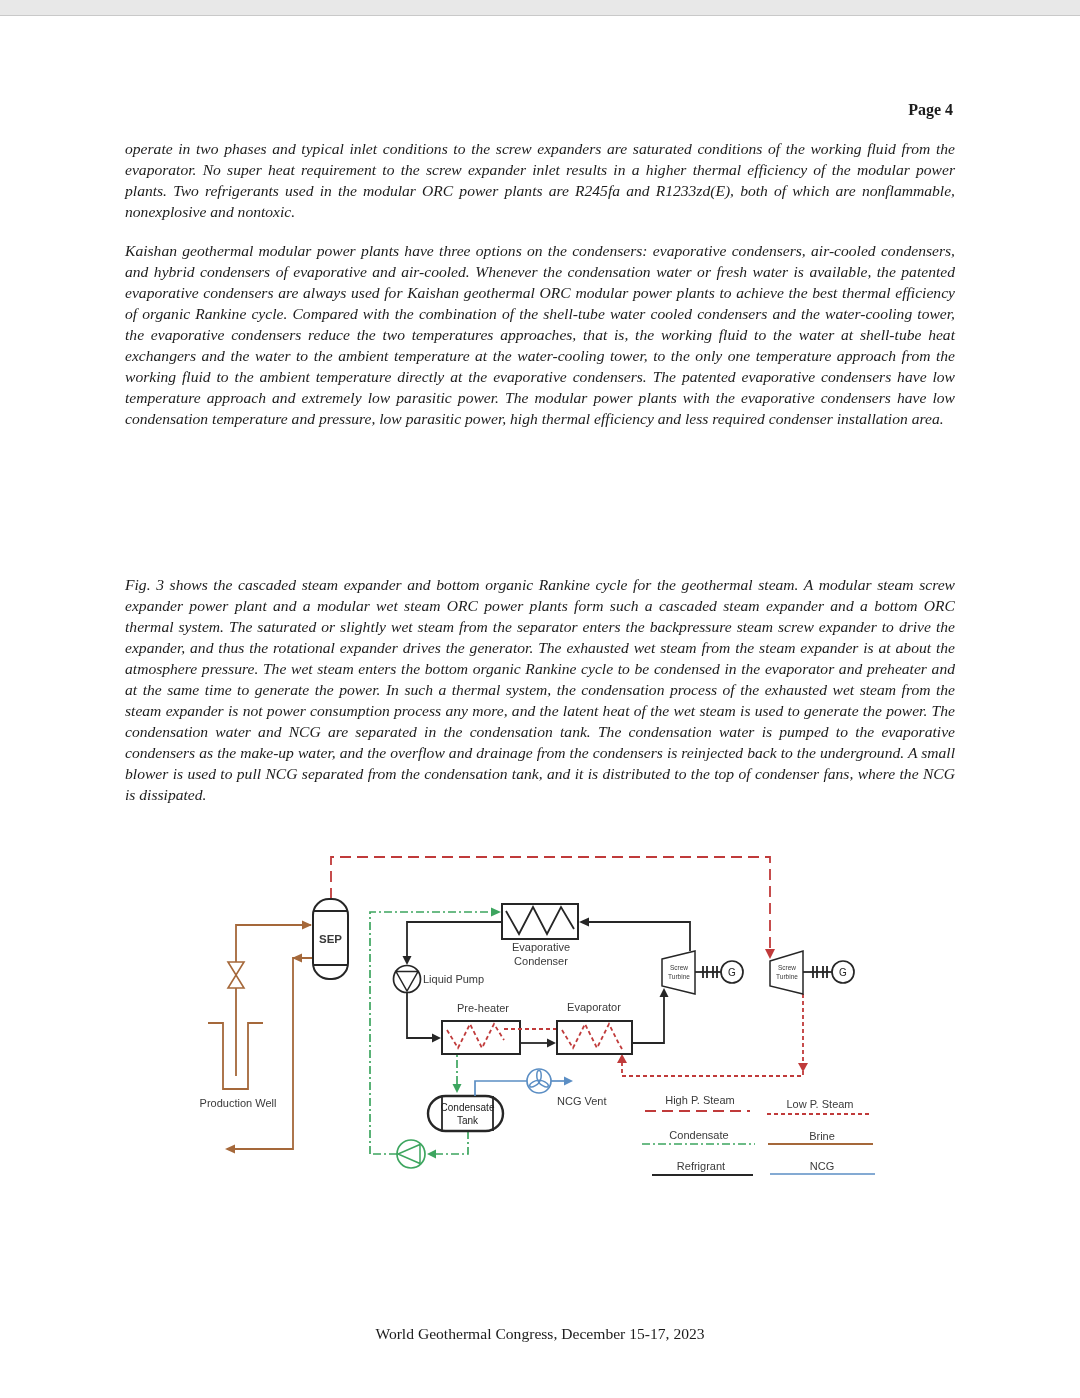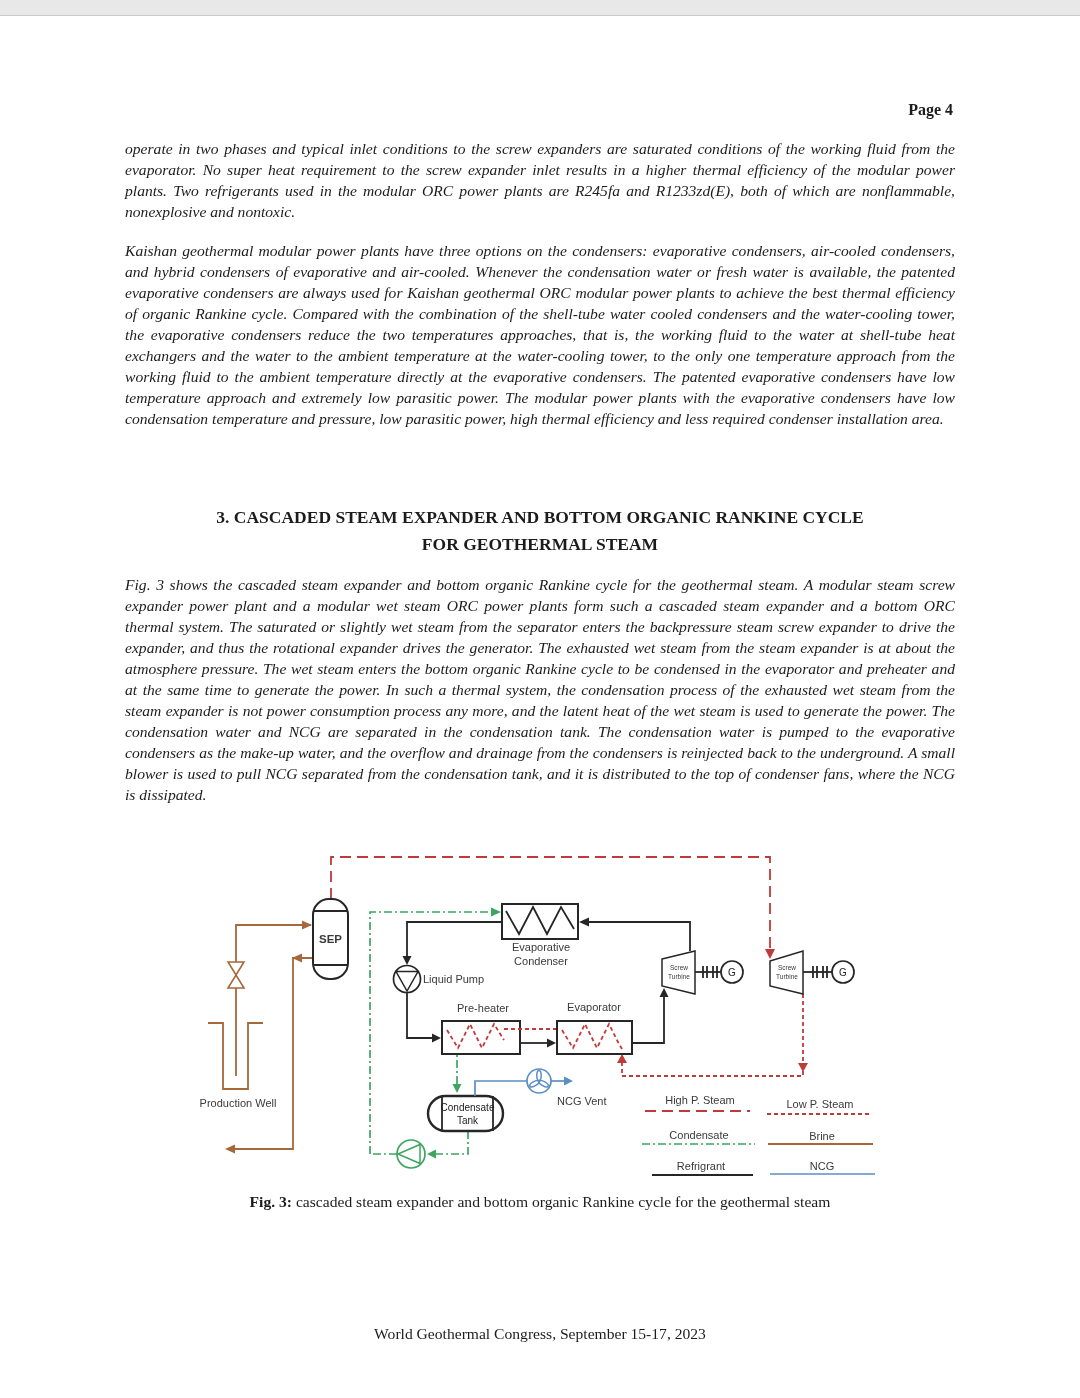--- a/index.html
+++ b/index.html
@@ -38,24 +38,20 @@
 </head>
 <body>
 
 <div class="page">
 
   <div class="pagenum">Page 4</div>
 
   <p class="body-par" style="top:122px;">operate in two phases and typical inlet conditions to the screw expanders are saturated conditions of the working fluid from the evaporator. No super heat requirement to the screw expander inlet results in a higher thermal efficiency of the modular power plants. Two refrigerants used in the modular ORC power plants are R245fa and R1233zd(E), both of which are nonflammable, nonexplosive and nontoxic.</p>
   <p class="body-par" style="top:224px;">Kaishan geothermal modular power plants have three options on the condensers: evaporative condensers, air-cooled condensers, and hybrid condensers of evaporative and air-cooled. Whenever the condensation water or fresh water is available, the patented evaporative condensers are always used for Kaishan geothermal ORC modular power plants to achieve the best thermal efficiency of organic Rankine cycle. Compared with the combination of the shell-tube water cooled condensers and the water-cooling tower, the evaporative condensers reduce the two temperatures approaches, that is, the working fluid to the water at shell-tube heat exchangers and the water to the ambient temperature at the water-cooling tower, to the only one temperature approach from the working fluid to the ambient temperature directly at the evaporative condensers. The patented evaporative condensers have low temperature approach and extremely low parasitic power. The modular power plants with the evaporative condensers have low condensation temperature and pressure, low parasitic power, high thermal efficiency and less required condenser installation area.</p>
 
-  <div class="heading" style="top:488px;">
-    <div>3. CASCADED STEAM EXPANDER AND BOTTOM ORGANIC RANKINE CYCLE</div>
-    <div>FOR GEOTHERMAL STEAM</div>
-  </div>
 
   <p class="body-par" style="top:558px;">Fig. 3 shows the cascaded steam expander and bottom organic Rankine cycle for the geothermal steam. A modular steam screw expander power plant and a modular wet steam ORC power plants form such a cascaded steam expander and a bottom ORC thermal system. The saturated or slightly wet steam from the separator enters the backpressure steam screw expander to drive the expander, and thus the rotational expander drives the generator. The exhausted wet steam from the steam expander is at about the atmosphere pressure. The wet steam enters the bottom organic Rankine cycle to be condensed in the evaporator and preheater and at the same time to generate the power. In such a thermal system, the condensation process of the exhausted wet steam from the steam expander is not power consumption process any more, and the latent heat of the wet steam is used to generate the power. The condensation water and NCG are separated in the condensation tank. The condensation water is pumped to the evaporative condensers as the make-up water, and the overflow and drainage from the condensers is reinjected back to the underground. A small blower is used to pull NCG separated from the condensation tank, and it is distributed to the top of condenser fans, where the NCG is dissipated.</p>
 
   <svg class="diagram" width="700" height="340" viewBox="0 0 700 340">
 
     <path class="steam steam-hp" d="M146,51 V9 H585 V101"></path>
     <polygon class="ah-red" points="585,111 580,101 590,101"></polygon>
 
     <path class="steam steam-lp" d="M618,146 V228 H437 V211"></path>
     <polygon class="ah-red" points="618,224 613,215 623,215"></polygon>
@@ -186,18 +182,17 @@
       <line class="cond" stroke-width="2" x1="457" y1="296" x2="570" y2="296"></line>
       <text class="dlabel" x="637" y="292" text-anchor="middle">Brine</text>
       <line class="brine" stroke-width="2" x1="583" y1="296" x2="688" y2="296"></line>
       <text class="dlabel" x="516" y="322" text-anchor="middle">Refrigrant</text>
       <line class="blk" stroke-width="2" x1="467" y1="327" x2="568" y2="327"></line>
       <text class="dlabel" x="637" y="322" text-anchor="middle">NCG</text>
       <line class="ncg" stroke-width="2" x1="585" y1="326" x2="690" y2="326"></line>
     </g>
   </svg>
 
-  <p class="caption" style="top:1177px;"><b>Fig. 3:</b><span> cascaded steam expander and bottom organic Rankine cycle for the geothermal steam</span></p>
 
 
-  <div class="footer">World Geothermal Congress, September 15-17, 2023</div>
+  <div class="footer">World Geothermal Congress, December 15-17, 2023</div>
 
 </div>
 
 </body></html>

